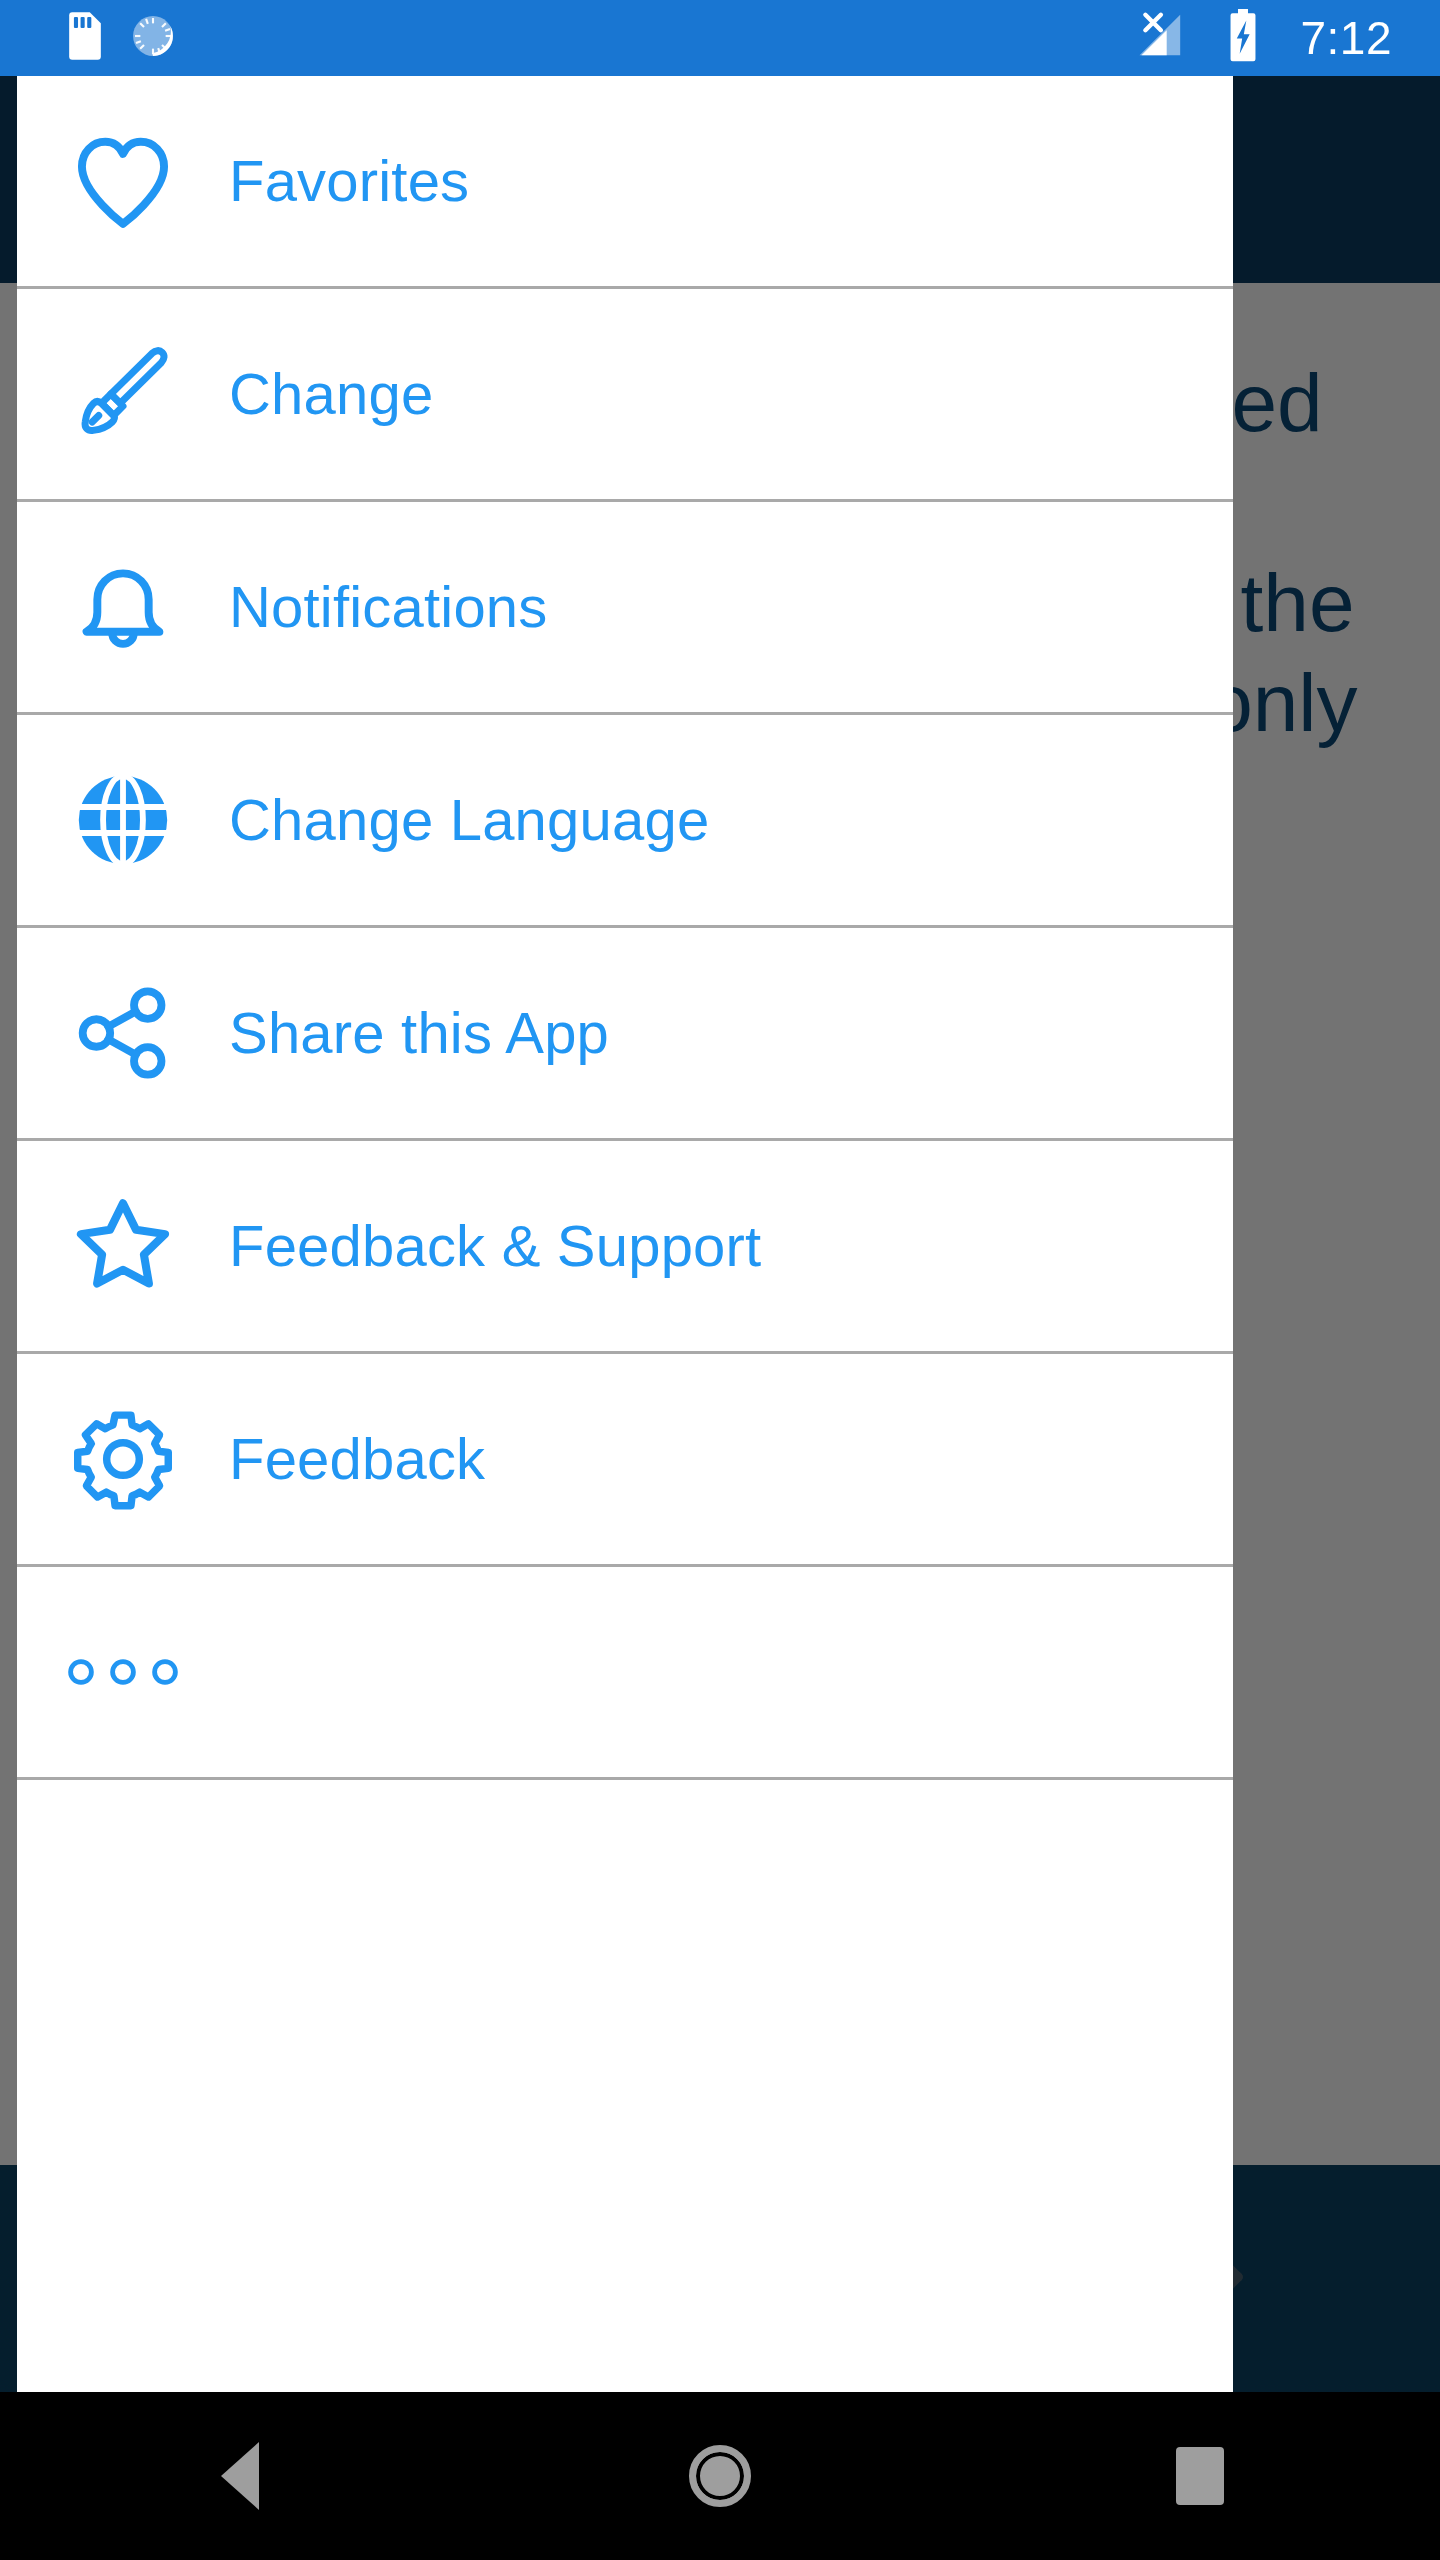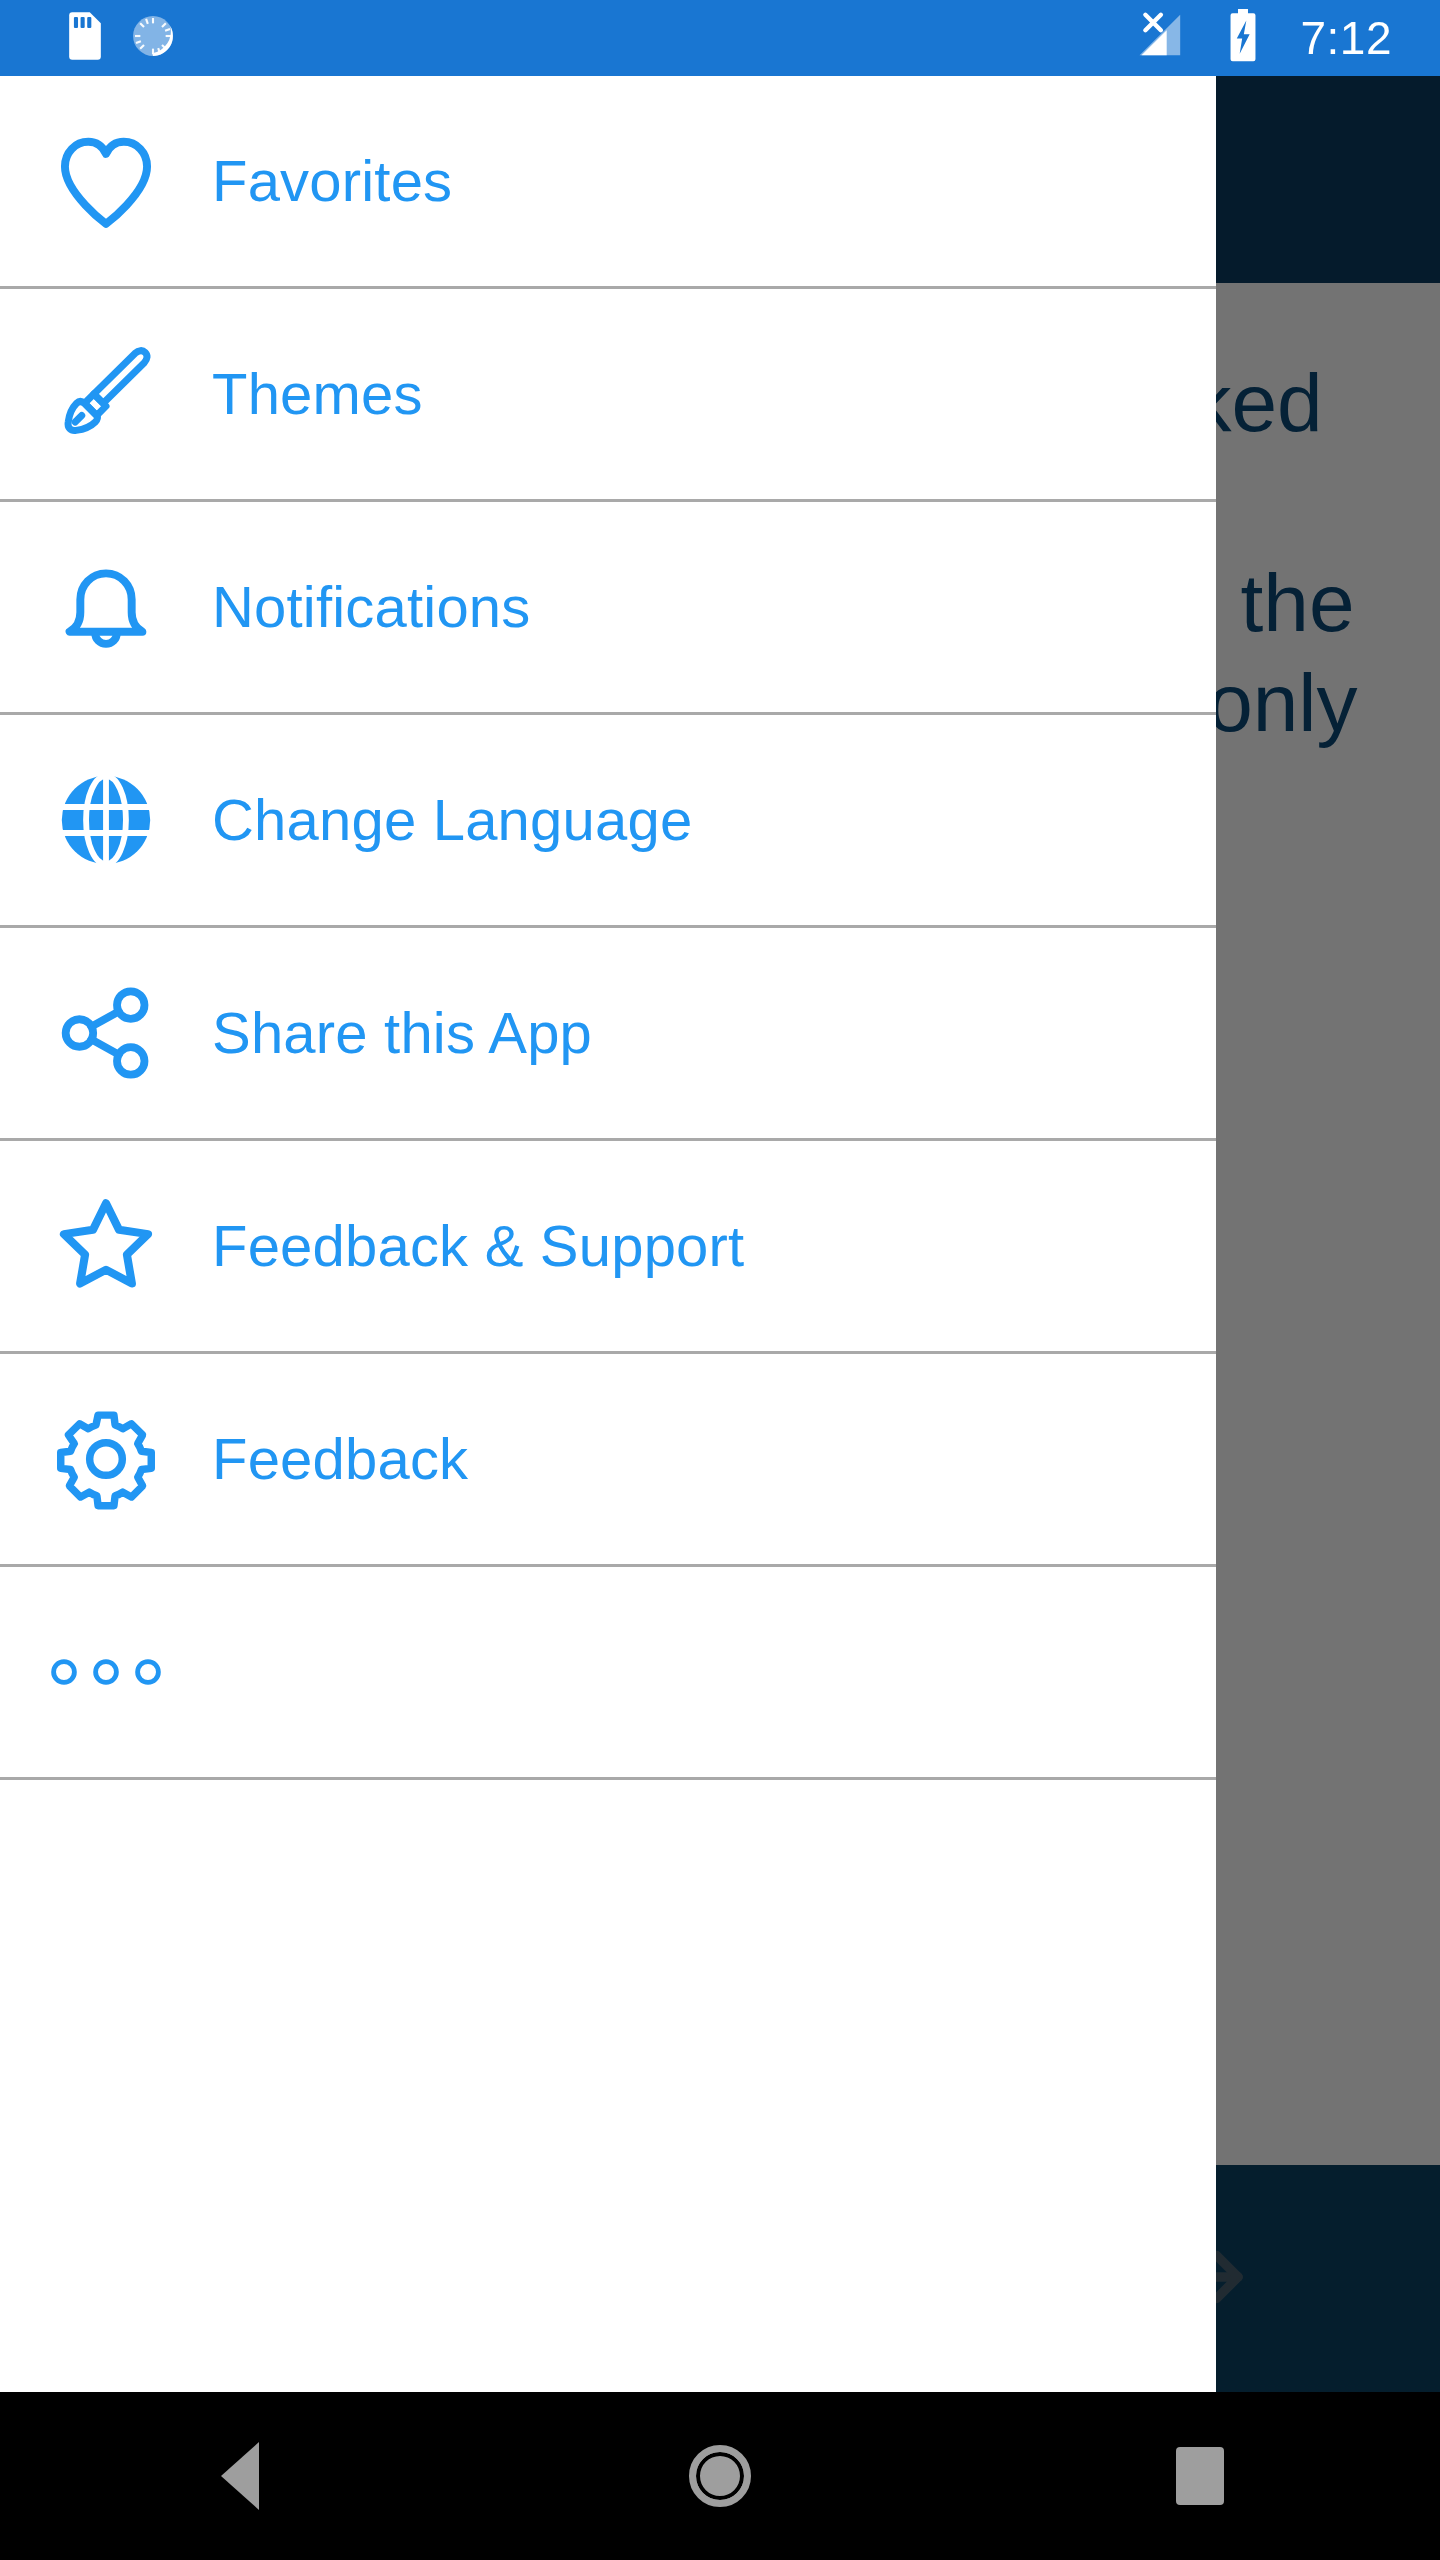--- a/index.html
+++ b/index.html
@@ -57,21 +57,21 @@
   #next-arrow { margin-left:1170px; opacity:.55; }
 
   
   #scrim {
     position:absolute; left:0; top:76px; width:1440px; height:2316px;
     background:rgba(0,0,0,0.55);
   }
 
   
   #drawer {
-    position:absolute; left:0; top:76px;
+    position:absolute; left:17px; top:76px;
     width:1216px; height:2412px;
     background:#ffffff;
     overflow:hidden;
   }
   .drawer-item {
     position:relative;
     height:213px;
     display:flex; align-items:center;
     border-bottom:3px solid #a9a9a9;
     background:#fff;
@@ -150,21 +150,21 @@
 
     <div class="drawer-item">
       <span class="item-icon">
         <svg width="112" height="112" viewBox="0 0 24 24" fill="none" stroke="#2196f3" stroke-width="1.5" stroke-linecap="round" stroke-linejoin="round">
           <path d="M20.4 3.1c.6.6.5 1.4-.2 2.2L11.4 14l-2-2L18.2 3.3c.8-.7 1.6-.8 2.2-.2z"></path>
           <path d="M9.4 12l2.6 2.6-2.0 2.0-2.6-2.6z"></path>
           <path d="M7.4 14l2.6 2.6c.3.3.2.9-.3 1.4-1.0 1.0-2.6 1.6-4.1 1.8-1.2.2-1.9-.6-1.7-1.8.2-1.5.8-3.0 1.8-4.0.5-.5 1.1-.5 1.7 0z"></path>
           <line x1="5.4" y1="18.0" x2="6.8" y2="16.6"></line>
         </svg>
       </span>
-      <span class="item-label">Themes</span>
+      <span class="item-label">Change</span>
     </div>
 
     <div class="drawer-item">
       <span class="item-icon">
         <svg width="112" height="112" viewBox="0 0 24 24" fill="none" stroke="#2196f3" stroke-width="1.7" stroke-linecap="round" stroke-linejoin="round">
           <path d="M4.2 17.3h15.6c-1.7-1.0-2.3-2.4-2.3-4.2V10.4c0-3.1-2.4-5.6-5.5-5.6S6.5 7.3 6.5 10.4v2.7c0 1.8-.6 3.2-2.3 4.2z"></path>
           <path d="M9.7 17.6c0 1.3 1.0 2.3 2.3 2.3s2.3-1.0 2.3-2.3"></path>
         </svg>
       </span>
       <span class="item-label">Notifications</span>

